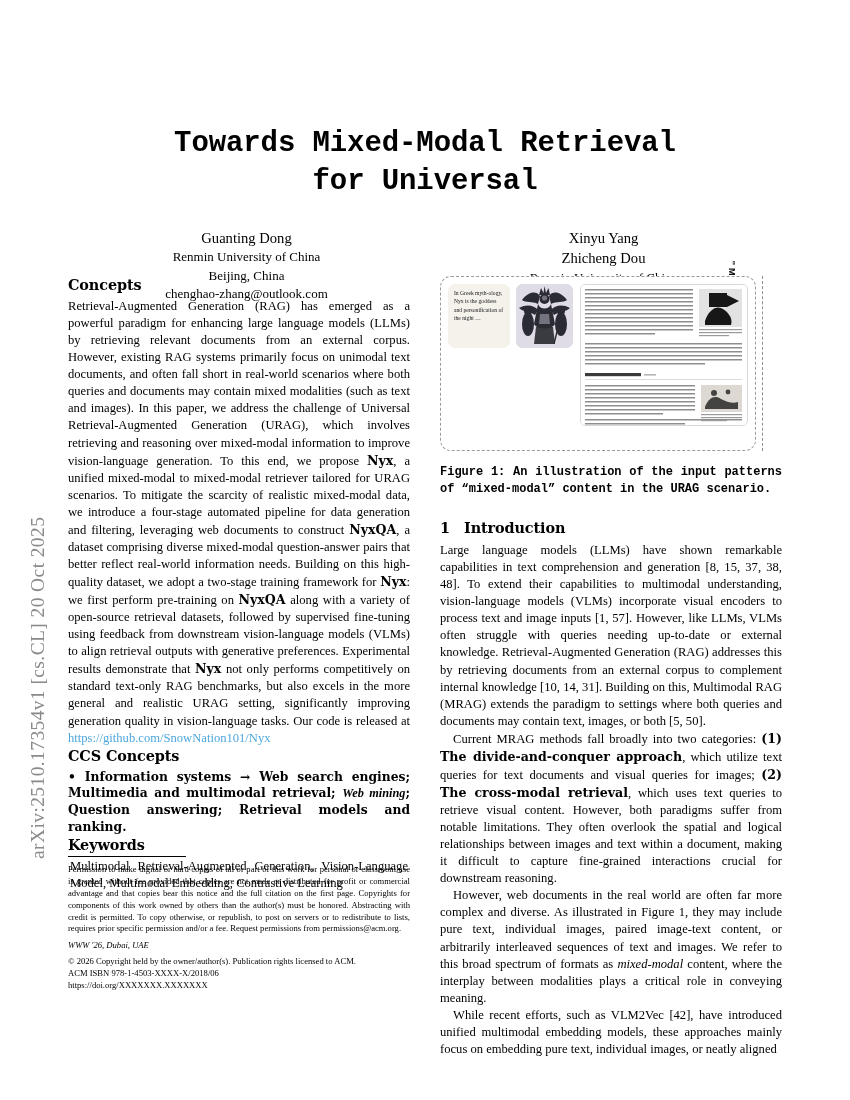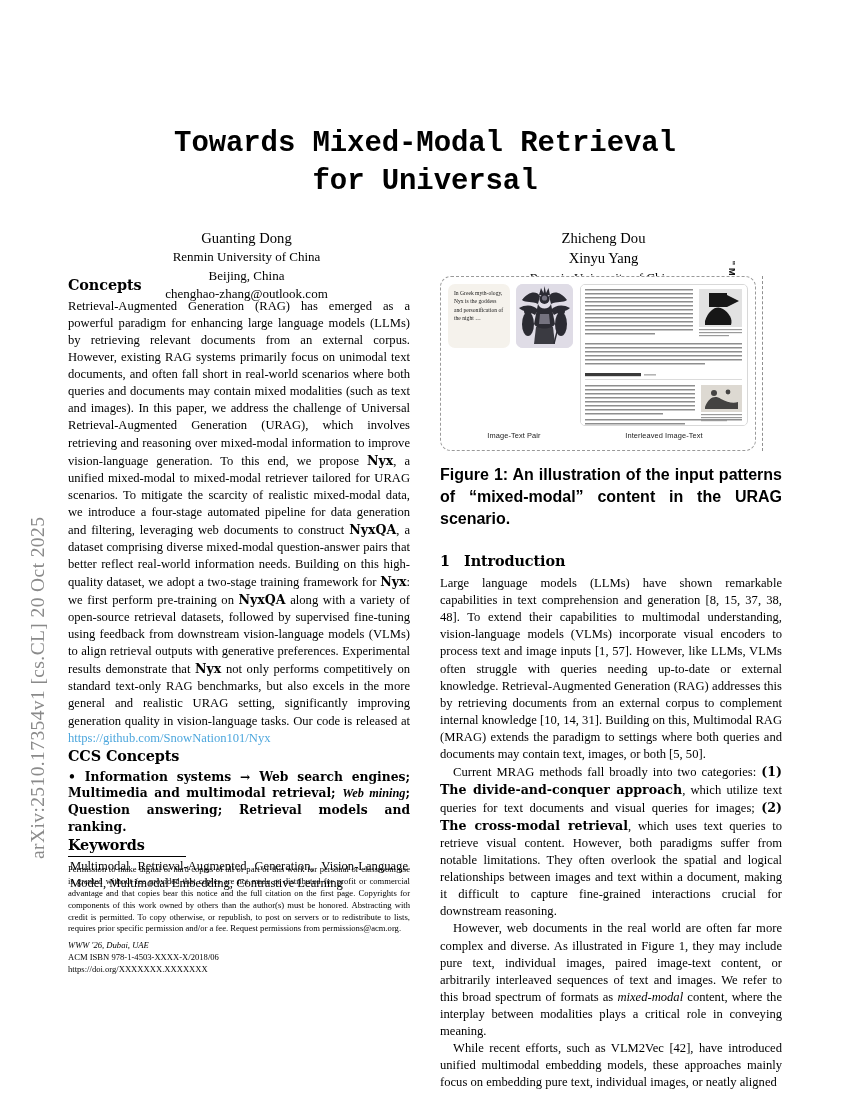--- a/index.html
+++ b/index.html
@@ -306,22 +306,22 @@
     position: absolute;
     left: 322px;
     top: 0px;
     width: 20px;
     height: 175px;
     border-left: 1.3px dashed #8f8f8f;
     box-sizing: border-box;
   }
   .fig-caption {
     margin-top: 13px;
-    font-family: Liberation Sans, sans-serif;
-    font-size: 16px;
+    font-family: Liberation Mono, monospace;
+    font-size: 12.0px;
     font-weight: bold;
     line-height: 1.38;
     text-align: justify;
   }
 </style>
 </head>
 <body>
 
 <div class="arxiv-stamp">
   <span>arXiv:2510.17354v1  [cs.CL]  20 Oct 2025</span>
@@ -335,22 +335,22 @@
     </div>
 
     <div class="authors">
       <div class="author-col">
         <div class="author-name">Guanting Dong</div>
         <div class="author-aff">Renmin University of China</div>
         <div class="author-city">Beijing, China</div>
         <div class="author-mail">chenghao-zhang@outlook.com</div>
       </div>
       <div class="author-col">
+        <div class="author-name">Xinyu Yang</div>
         <div class="author-name">Zhicheng Dou</div>
-        <div class="author-name">Xinyu Yang</div>
         <div class="author-aff">Renmin University of China</div>
         <div class="author-city">Beijing, China</div>
         <div class="author-mail">dou@ruc.edu.cn</div>
       </div>
     </div>
   </div>
 
   <div class="columns">
 
     <div class="col" style="position:relative;">
@@ -361,20 +361,21 @@
       <h2 class="sec-head spaced">CCS Concepts</h2>
       <p class="ccs-body"><span>•</span><span> Information systems → Web search engines; Multimedia and multimodal retrieval; </span><span class="it">Web mining</span><span>; Question answering; Retrieval models and ranking</span><span>.</span></p>
 
       <h2 class="sec-head spaced">Keywords</h2>
       <p class="kw-body">Multimodal Retrieval-Augmented Generation, Vision-Language Model, Multimodal Embedding, Contrastive Learning</p>
 
       <div class="copyright">
         <div class="rule"></div>
         <p>Permission to make digital or hard copies of all or part of this work for personal or classroom use is granted without fee provided that copies are not made or distributed for profit or commercial advantage and that copies bear this notice and the full citation on the first page. Copyrights for components of this work owned by others than the author(s) must be honored. Abstracting with credit is permitted. To copy otherwise, or republish, to post on servers or to redistribute to lists, requires prior specific permission and/or a fee. Request permissions from permissions@acm.org.</p>
         <p class="venue">WWW '26, Dubai, UAE</p>
+        <p class="cr1">© 2026 Copyright held by the owner/author(s). Publication rights licensed to ACM.</p>
         <p>ACM ISBN 978-1-4503-XXXX-X/2018/06</p>
         <p>https://doi.org/XXXXXXX.XXXXXXX</p>
       </div>
 
     </div>
 
     <div class="col">
 
       <div class="figure-wrap">
         <div class="fig-box">
@@ -532,24 +533,20 @@
                   <g fill="#9a9a9a">
                     <rect x="120" y="129" width="41" height="1.2"></rect>
                     <rect x="120" y="132" width="41" height="1.2"></rect>
                     <rect x="120" y="135" width="26" height="1.2"></rect>
                   </g>
                 </svg>
               </div>
 
             </div>
 
-            <div class="fig-foot">
-              <div class="sub-label f1">Image-Text Pair</div>
-              <div class="sub-label f2">Interleaved Image-Text</div>
-            </div>
           </div>
         </div>
 
         <div class="fig-caption">Figure 1: An illustration of the input patterns of “mixed-modal” content in the URAG scenario.</div>
       </div>
 
       <h2 class="sec-head numbered" style="margin-top:22px;"><span class="num">1</span><span>Introduction</span></h2>
 
       <p class="body">Large language models (LLMs) have shown remarkable capabilities in text comprehension and generation [8, 15, 37, 38, 48]. To extend their capabilities to multimodal understanding, vision-language models (VLMs) incorporate visual encoders to process text and image inputs [1, 57]. However, like LLMs, VLMs often struggle with queries needing up-to-date or external knowledge. Retrieval-Augmented Generation (RAG) addresses this by retrieving documents from an external corpus to complement internal knowledge [10, 14, 31]. Building on this, Multimodal RAG (MRAG) extends the paradigm to settings where both queries and documents may contain text, images, or both [5, 50].</p>
 

